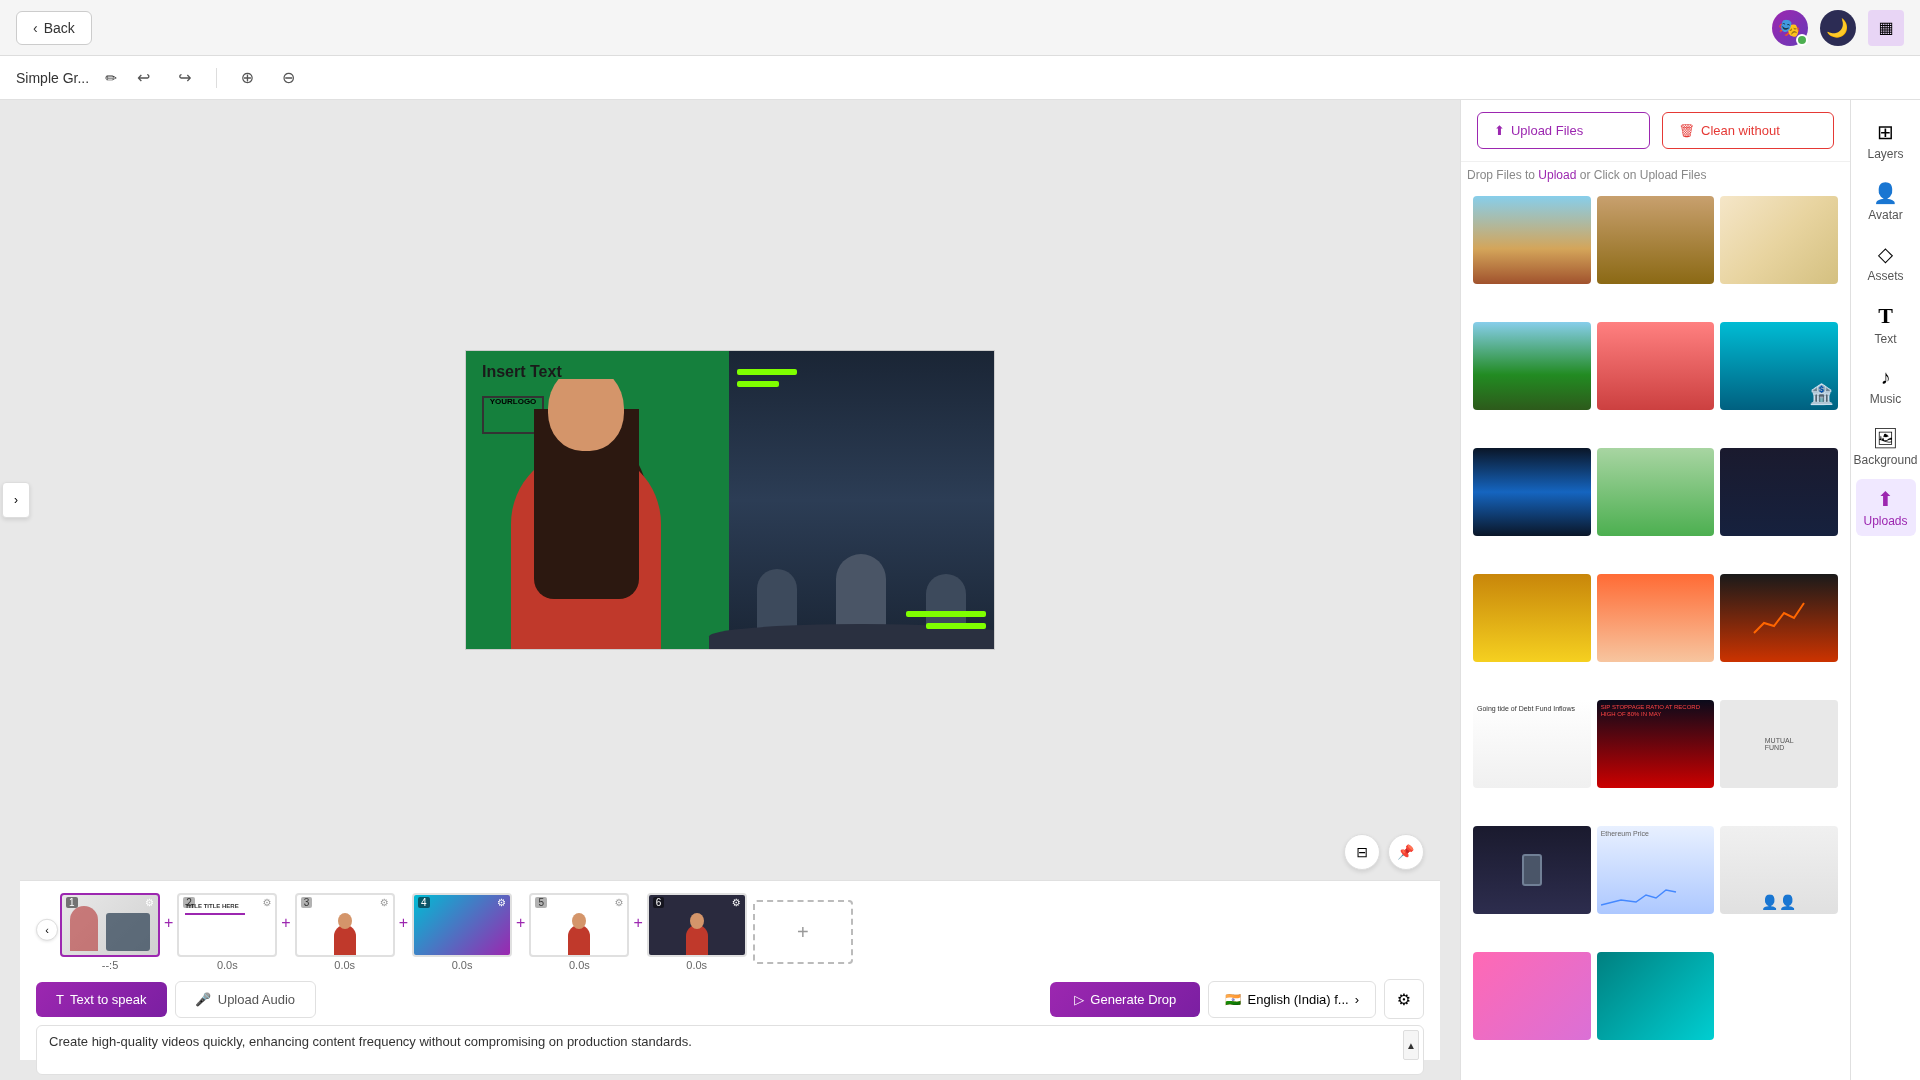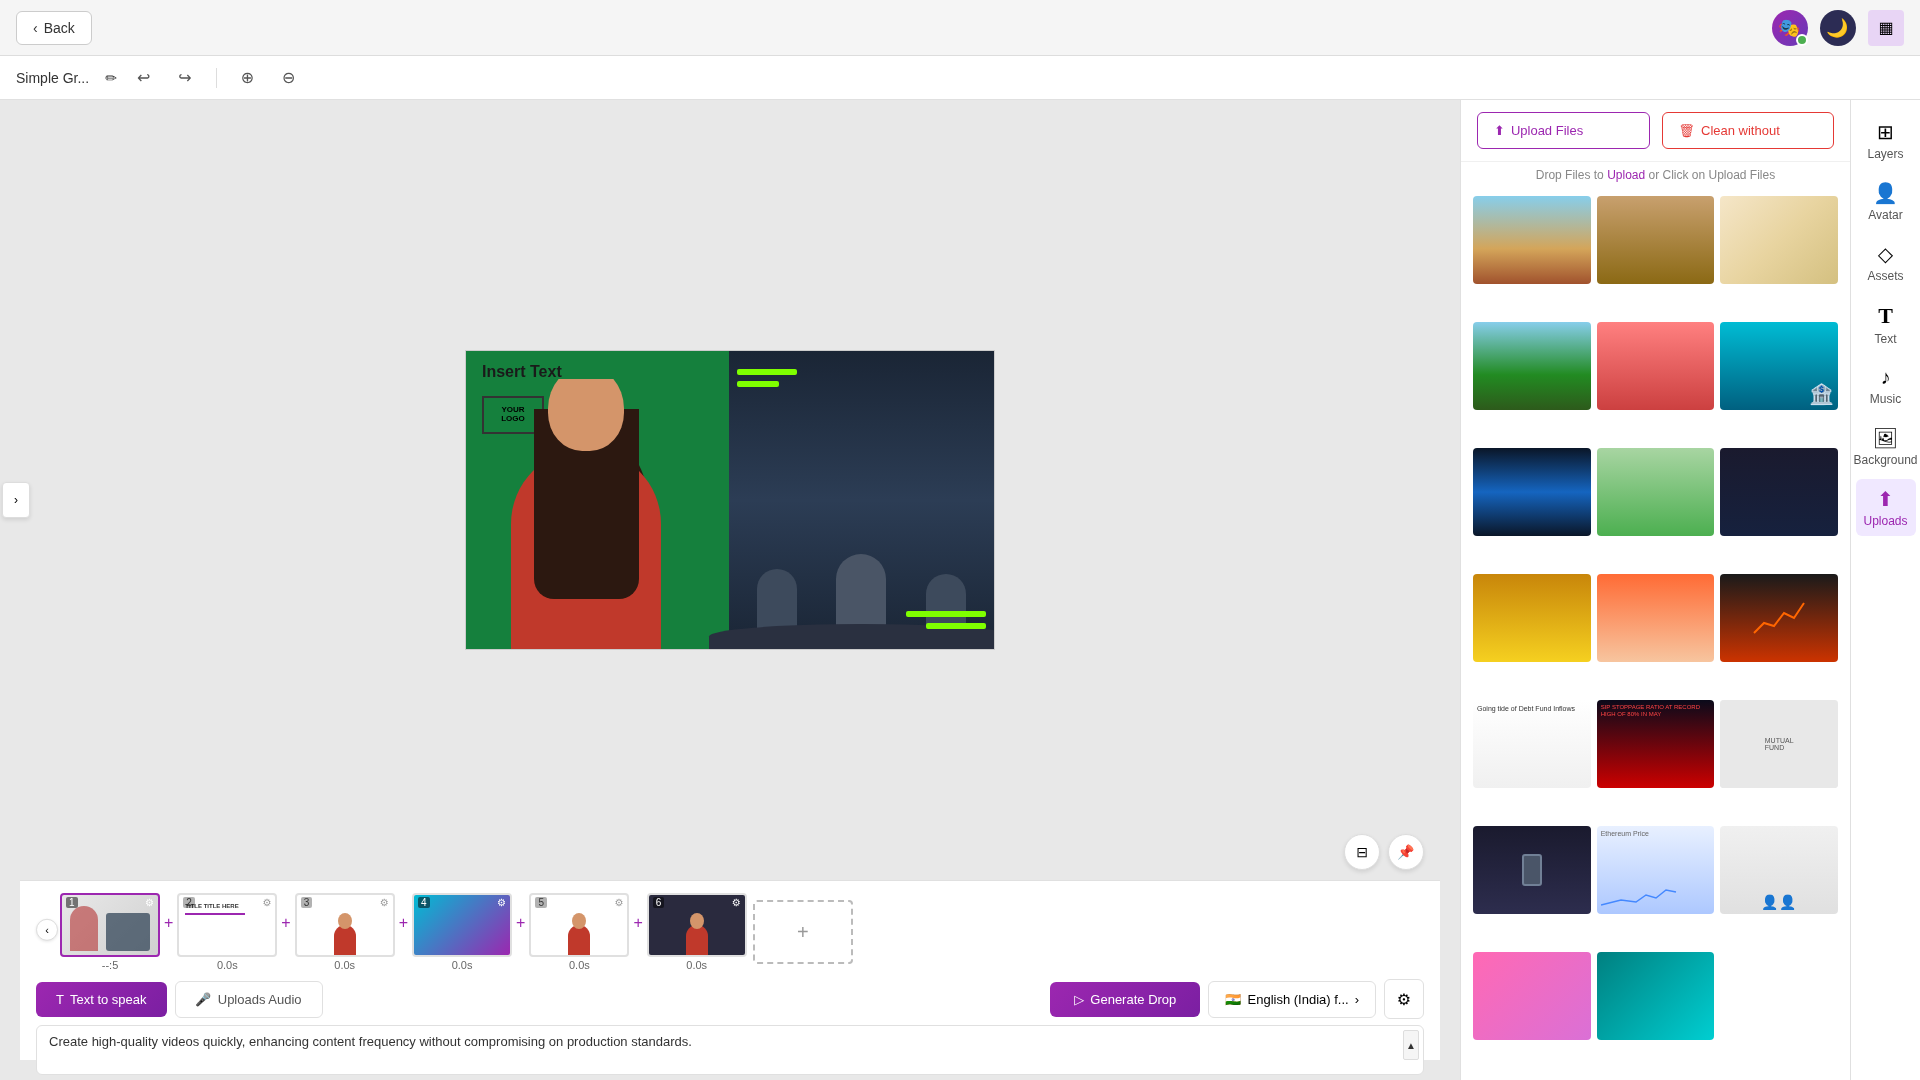--- a/index.html
+++ b/index.html
@@ -333,21 +333,20 @@
       border-radius: 6px;
       background: white;
       color: #e53935;
       font-size: 13px;
       cursor: pointer;
       display: flex; align-items: center; gap: 6px;
     }
     .drop-text {
       font-size: 12px;
       color: #888;
-      text-align: center;
       padding: 6px;
     }
     .drop-text a { color: #9c27b0; text-decoration: none; }
 
     .image-grid {
       display: grid;
       grid-template-columns: repeat(3, 1fr);
       gap: 6px;
       padding: 8px 12px;
       overflow-y: auto;
@@ -457,21 +456,21 @@
 
     <div class="canvas-container">
 
       <div class="panel-toggle" style="position:absolute;right:-14px;top:50%;z-index:20;transform:translateY(-50%);width:28px;height:36px;background:white;border:1px solid #ddd;border-radius:4px;display:flex;align-items:center;justify-content:center;cursor:pointer;font-size:12px;">›</div>
 
       <div class="canvas-frame">
 
         <div style="position:absolute;left:0;top:0;width:265px;height:100%;background:#15803d;">
           <div class="insert-text-label">Insert Text</div>
 
-          <div style="position:absolute;top:45px;left:16px;width:62px;height:38px;border:2px solid #333;display:flex;flex-direction:column;align-items:center;justify-content:center;">
+          <div style="position:absolute;top:45px;left:16px;width:62px;height:38px;border:2px solid #333;display:flex;flex-direction:row;align-items:flex-start;justify-content:center;">
             <span style="font-size:8px;font-weight:900;line-height:1.1;">YOUR</span>
             <span style="font-size:8px;font-weight:900;line-height:1.1;">LOGO</span>
           </div>
 
           <div style="position:absolute;bottom:0;left:10px;width:230px;height:270px;overflow:hidden;">
 
             <div style="position:absolute;bottom:40px;left:55px;width:120px;height:180px;background:#2c1810;border-radius:50% 50% 0 0;z-index:1;"></div>
 
             <div style="position:absolute;bottom:0;left:35px;width:150px;height:200px;background:#c0392b;border-radius:75px 75px 0 0;z-index:2;"></div>
 
@@ -594,21 +593,21 @@
         </div>
       </div>
 
       <div class="audio-controls">
         <button class="audio-btn text-to-speak">
           <span>T</span>
           <span>Text to speak</span>
         </button>
         <button class="audio-btn upload-audio">
           <span>🎤</span>
-          <span>Uploads Audio</span>
+          <span>Upload Audio</span>
         </button>
         <button class="generate-btn">
           <span>▷</span>
           <span>Generate Drop</span>
         </button>
         <button class="lang-btn">
           <span>🇮🇳</span>
           <span>English (India) f...</span>
           <span>›</span>
         </button>

